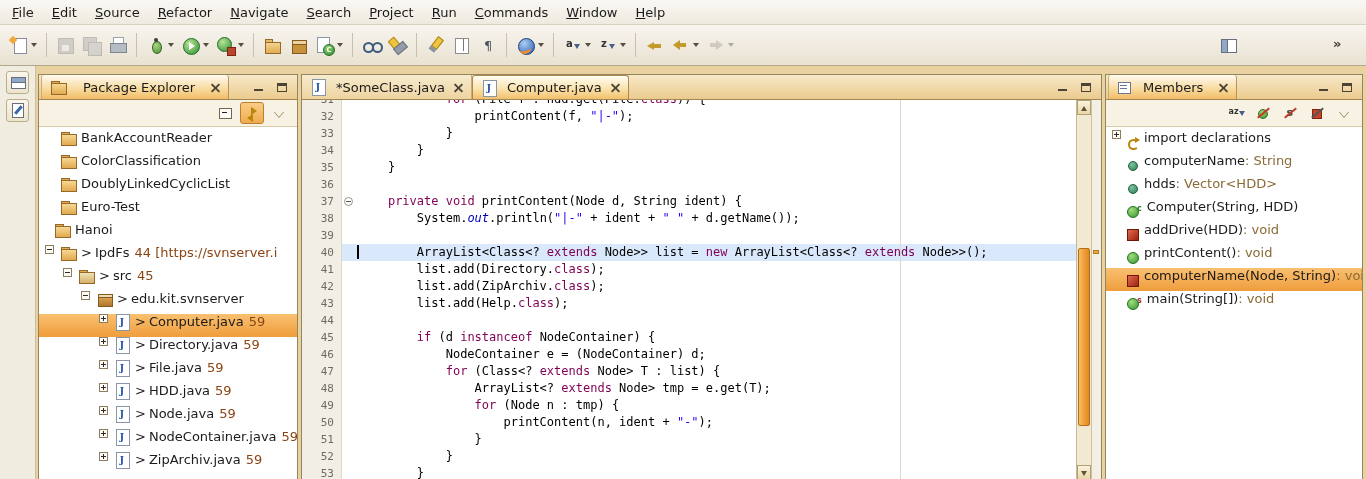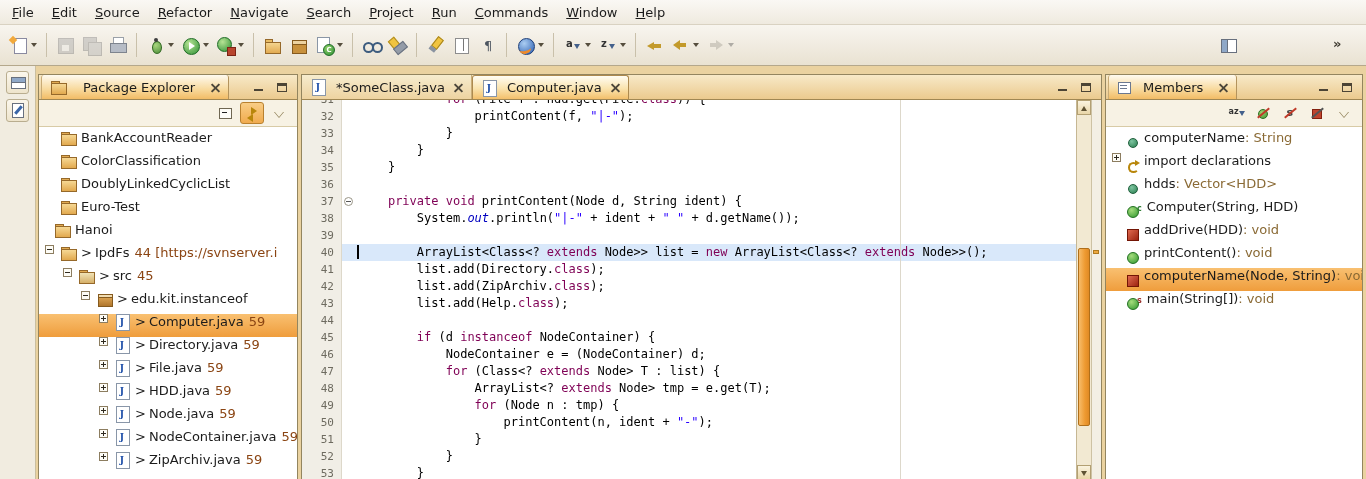--- a/index.html
+++ b/index.html
@@ -366,21 +366,21 @@
           <span class="exp"></span>
           <span class="ticon ic-src"></span>
           <span class="tprefix">&gt;</span>
           <span class="tlabel">src</span>
           <span class="tsuffix">45</span>
         </div>
         <div class="trow" style="padding-left: 42px;">
           <span class="exp"></span>
           <span class="ticon ic-package"></span>
           <span class="tprefix">&gt;</span>
-          <span class="tlabel">edu.kit.instanceof</span>
+          <span class="tlabel">edu.kit.svnserver</span>
         </div>
         <div class="trow selected" style="padding-left: 60px;">
           <span class="exp plus"></span>
           <span class="ticon ic-jfile"></span>
           <span class="tprefix">&gt;</span>
           <span class="tlabel">Computer.java</span>
           <span class="tsuffix">59</span>
         </div>
         <div class="trow" style="padding-left: 60px;">
           <span class="exp plus"></span>
@@ -608,35 +608,35 @@
         </div>
         <div class="tbtn vtbtn">
           <span class="tbico ic-hidepub"></span>
         </div>
         <div class="tbtn vtbtn">
           <span class="tbico ic-viewmenu"></span>
         </div>
       </div>
     <div class="memlist" id="memlist">
         <div class="mrow">
+          <span class="exp plus"></span>
+          <span class="micon-wrap">
+            <span class="micon mic-import"></span>
+          </span>
+          <span class="mlabel">import declarations</span>
+        </div>
+        <div class="mrow">
           <span class="exp hidden"></span>
           <span class="micon-wrap">
             <span class="micon mic-field"></span>
           </span>
           <span class="mlabel">computerName</span>
           <span class="msuffix"> : String</span>
         </div>
         <div class="mrow">
-          <span class="exp plus"></span>
-          <span class="micon-wrap">
-            <span class="micon mic-import"></span>
-          </span>
-          <span class="mlabel">import declarations</span>
-        </div>
-        <div class="mrow">
           <span class="exp hidden"></span>
           <span class="micon-wrap">
             <span class="micon mic-field"></span>
           </span>
           <span class="mlabel">hdds</span>
           <span class="msuffix"> : Vector&lt;HDD&gt;</span>
         </div>
         <div class="mrow">
           <span class="exp hidden"></span>
           <span class="micon-wrap">

